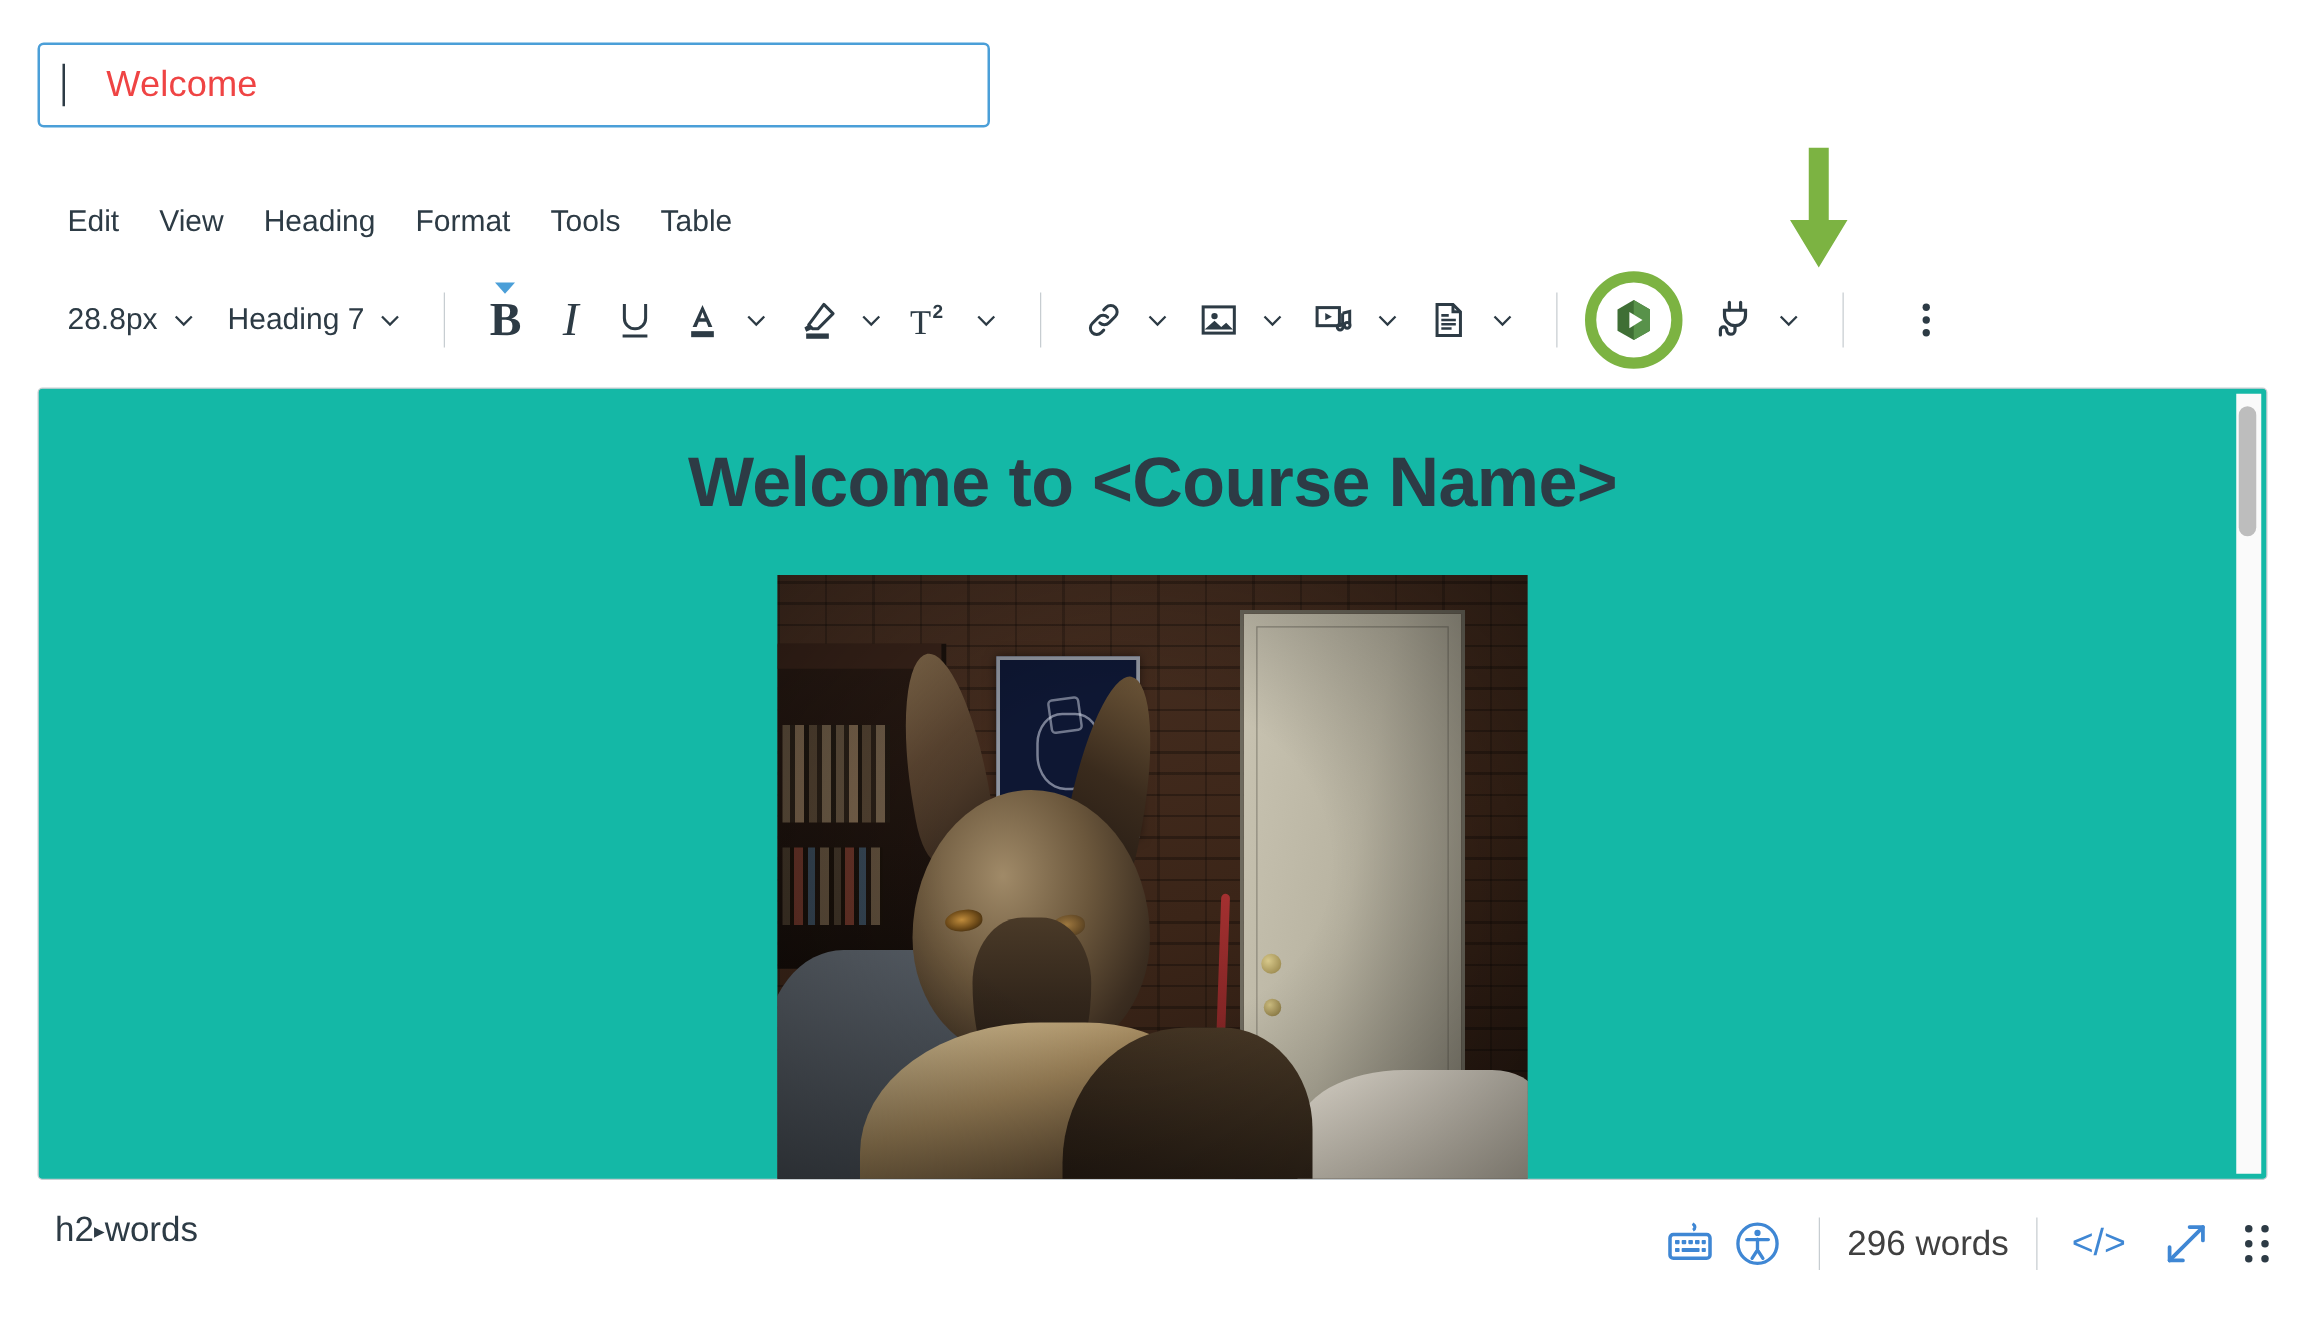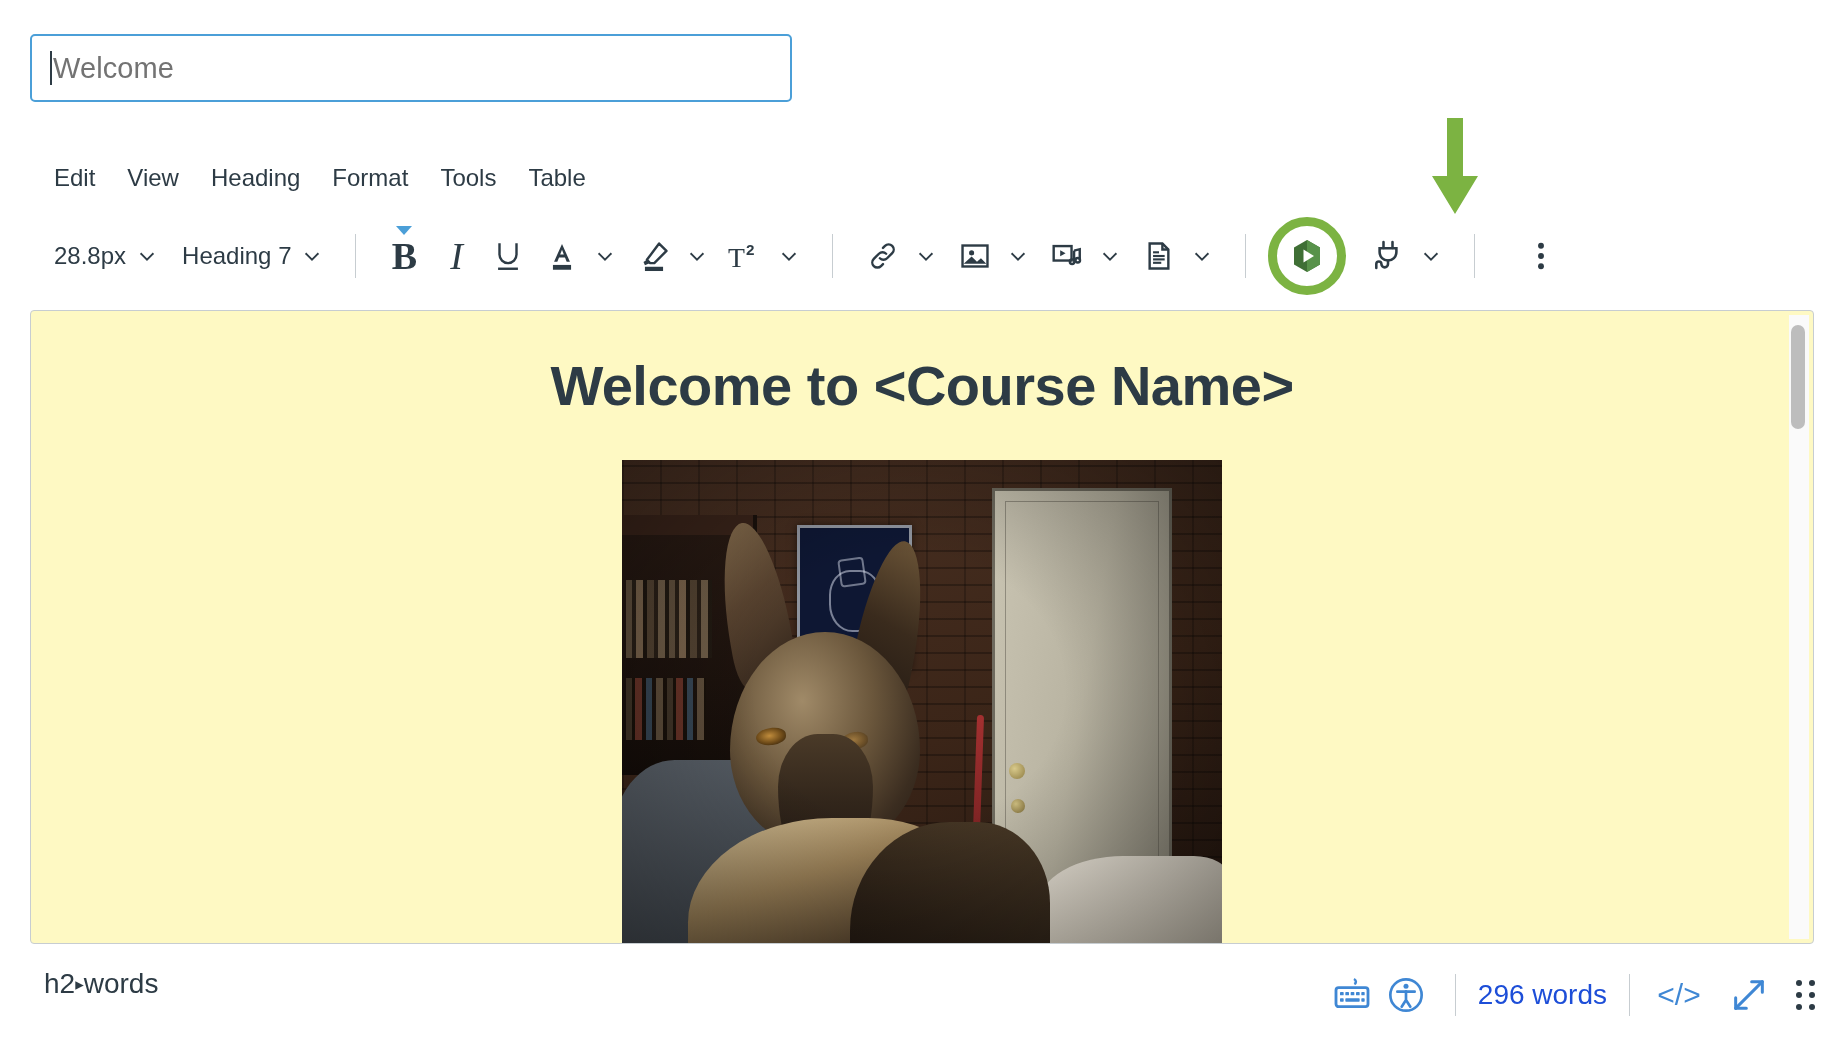--- a/index.html
+++ b/index.html
@@ -19,22 +19,22 @@
     border-radius: 5px;
     background: #fff;
     display: flex; align-items: center;
     padding: 0 18px;
   }
   .title-caret {
     width: 2px; height: 34px; background: #2d3b45;
     margin-right: 1px;
   }
   .title-text {
-    font-size: 29px; color: #737373;
-    letter-spacing: .1px; line-height: 1;
+    font-size: 29px; color: #ef4444;
+    letter-spacing: .1px; line-height: 1; margin-left: 32px;
   }
 
   
   .menubar {
     position: absolute; left: 42px; top: 160px;
     display: flex; align-items: center; gap: 0px;
   }
   .menu-item {
     font-size: 24px; color: #2d3b45;
     padding: 4px 16px; cursor: pointer; white-space: nowrap;
@@ -90,21 +90,21 @@
   .studio-icon { position: relative; width: 40px; height: 40px; }
 
   
   .anno-arrow { position: absolute; left: 1425px; top: 118px; width: 60px; height: 100px; }
 
   
   .editor-frame {
     position: absolute; left: 30px; top: 310px;
     width: 1784px; height: 634px;
     border: 1px solid #c7cdd1; border-radius: 4px;
-    background: #fef9c3; overflow: hidden;
+    background: #14b8a6; overflow: hidden;
   }
   .doc {
     position: absolute; left:0; top:0; right: 0; bottom: 0;
     padding: 22px 40px;
   }
   .doc-h2 {
     text-align: center;
     font-size: 56px; font-weight: 700; color: #2d3b45;
     letter-spacing: -0.5px;
     margin-top: 20px;
@@ -274,21 +274,21 @@
   .bc-arrow { color:#2d3b45; font-size: 17px; line-height:1; }
   .status-right {
     position:absolute; right: 28px; top: 0;
     display:flex; align-items:center; gap: 0;
   }
   .sb-icon {
     display:flex; align-items:center; justify-content:center;
     width: 54px; height: 54px; cursor:pointer;
   }
   .sb-div { width:1px; height: 42px; background:#c7cdd1; margin: 0 22px; }
-  .words { font-size: 28px; color:#1d4ed8; white-space: nowrap; }
+  .words { font-size: 28px; color:#404040; white-space: nowrap; }
   .grip { display:grid; grid-template-columns: repeat(2, 7px); grid-gap: 6px; margin-left: 20px; cursor: pointer;}
   .grip i { width:6px; height:6px; background:#2d3b45; border-radius:50%; display:block; }
 </style>
 </head>
 <body>
 
 <div class="page">
 
   <div class="title-field">
     <span class="title-caret"></span>

